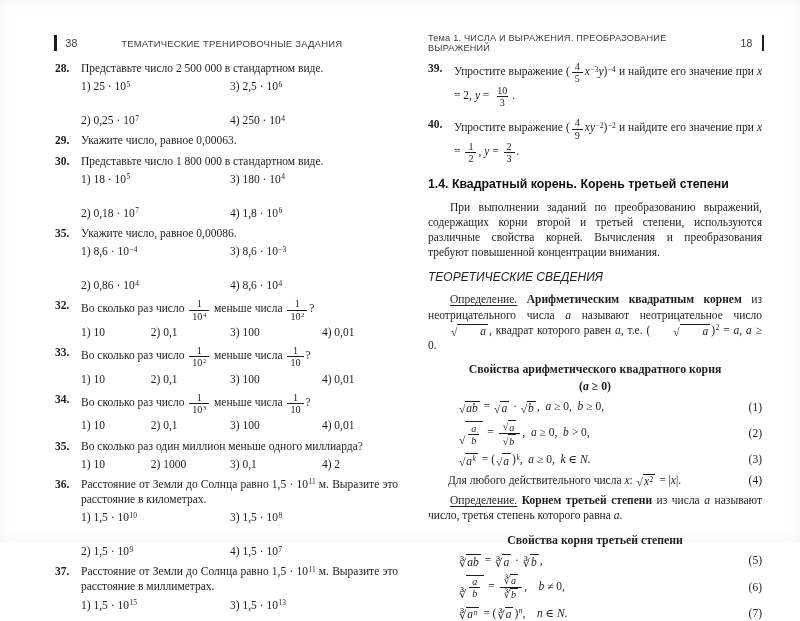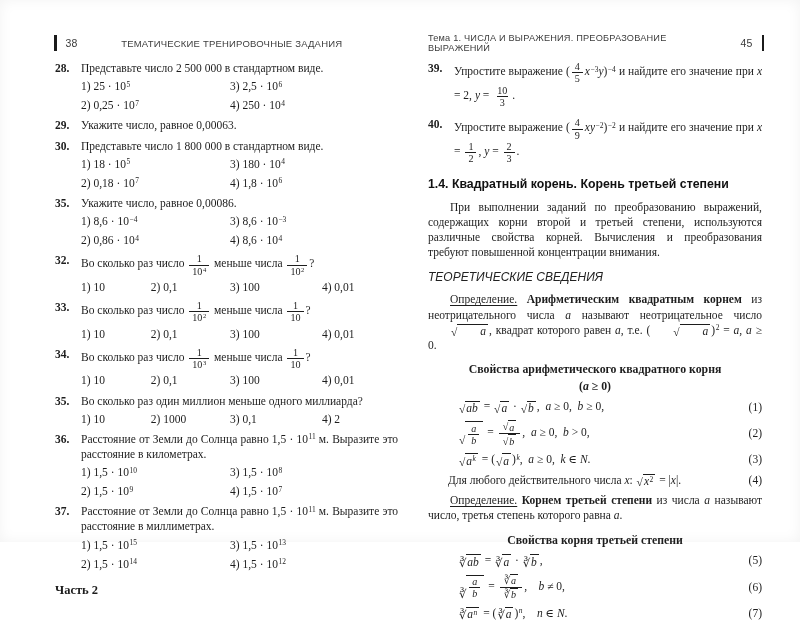--- a/index.html
+++ b/index.html
@@ -40,21 +40,21 @@
 
   .content { font-size: 11.5px; line-height: 1.32; }
 
   .prob { display: flex; margin-bottom: 5px; }
   .content.rightc .prob { margin-bottom: 9px; margin-top: 8px; }
   .pnum { width: 26px; flex: none; font-weight: bold; }
   .pbody { flex: 1; min-width: 0; }
   .ptext { text-align: justify; }
 
   .opts { margin-top: 2px; }
-  .opts2 { display: grid; grid-template-columns: 47% 53%; grid-template-rows: auto auto; grid-auto-flow: column; row-gap: 3px; }
+  .opts2 { display: grid; grid-template-columns: 47% 53%; grid-template-rows: auto auto; grid-auto-flow: column; row-gap: 18px; }
   .opts4 { display: grid; grid-template-columns: 22% 25% 29% 24%; }
   .opt { line-height: 1.4; white-space: nowrap; }
 
   .part-heading { text-align: left; font-weight: bold; font-size: 12.5px; margin: 10px 0 6px; }
   .sec-heading {
     font-family: 'Liberation Sans', 'DejaVu Sans', sans-serif;
     font-weight: bold; font-size: 12.3px; color: #111;
     margin: 11px 0 8px;
   }
   .para { margin: 0 0 6px; text-indent: 22px; text-align: justify; }
@@ -231,21 +231,21 @@
             </div>
           </div>
         </div>
         <div class="part-heading">Часть 2</div>
       </div>
   </section>
 
   <section class="page right">
     <header class="phead">
       <span class="rhead rightpage">Тема 1. ЧИСЛА И ВЫРАЖЕНИЯ. ПРЕОБРАЗОВАНИЕ ВЫРАЖЕНИЙ</span>
-      <span class="pno rgt">45</span>
+      <span class="pno rgt">18</span>
       <span class="tick r"></span>
     </header>
     <div class="content rightc" id="right-items">
         <div class="prob">
           <div class="pnum">39.</div>
           <div class="pbody">
             <div class="ptext">Упростите выражение (<span class="frac">
                 <span class="fnum">4</span>
                 <span class="fden">5</span>
               </span><i class="mvar">x</i><sup class="sp">−3</sup><i class="mvar">y</i>)<sup class="sp">−4</sup> и найдите его значение при <i class="mvar">x</i> = 2, <i class="mvar">y</i> = <span class="frac">

